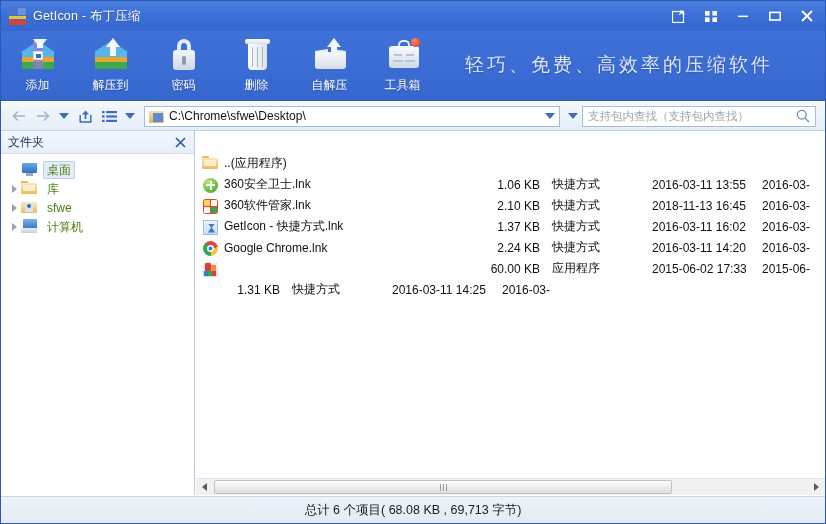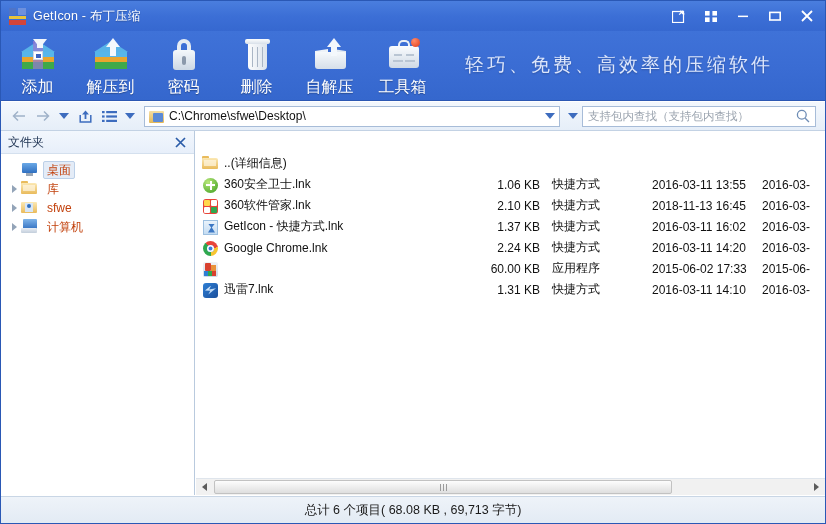--- a/index.html
+++ b/index.html
@@ -31,21 +31,21 @@
   .tb-btn svg{display:block;}
 
   
   .toolbar{position:absolute;left:0;top:30px;width:100%;height:70px;
     background:linear-gradient(to bottom,#3f72d8 0%,#3a6cd3 55%,#3567cd 100%);
     display:flex;align-items:flex-start;box-sizing:border-box;
     border-bottom:1px solid #2c58b3;}
   .tool{width:73px;height:68px;display:flex;flex-direction:column;align-items:center;
     justify-content:flex-start;padding-top:5px;box-sizing:border-box;cursor:default;position:relative;}
   .tool .glyph{width:40px;height:38px;position:relative;}
-  .tool .lbl{color:#fff;font-size:16px;margin-top:3px;white-space:nowrap;
+  .tool .lbl{color:#fff;font-size:12px;margin-top:3px;white-space:nowrap;
     text-shadow:0 1px 1px rgba(0,0,0,.3);}
   .badge-dot{position:absolute;right:3px;top:2px;width:9px;height:9px;border-radius:50%;
     background:radial-gradient(circle at 35% 30%,#ff8b6a,#e03a17);}
   .slogan{flex:1 1 auto;display:flex;align-items:center;justify-content:center;
     height:68px;color:#eaf0ff;font-size:19px;letter-spacing:3px;opacity:.93;
     font-family:"DejaVu Sans",sans-serif;text-shadow:0 1px 2px rgba(0,0,0,.25);
     padding-right:26px;}
 
   
   .ico-pkg{position:absolute;left:3px;top:5px;width:34px;height:28px;}
@@ -116,21 +116,21 @@
     border-right:1px solid #b9cade;box-sizing:border-box;}
   .side-head{height:23px;display:flex;align-items:center;padding:0 7px;box-sizing:border-box;
     background:linear-gradient(to bottom,#f2f7fd,#e7effa);border-bottom:1px solid #d4e0ee;}
   .side-head .t{font-size:12px;color:#1b3050;flex:1 1 auto;}
   .side-x{width:14px;height:14px;display:flex;align-items:center;justify-content:center;cursor:default;}
   .tree{padding:6px 0 0 4px;}
   .tnode{display:flex;align-items:center;height:19px;padding-left:2px;cursor:default;}
   .texp{width:14px;display:flex;align-items:center;justify-content:center;flex:0 0 auto;}
   .tri{width:0;height:0;border-top:4px solid transparent;border-bottom:4px solid transparent;border-left:5px solid #93a4b8;}
   .ticon{width:17px;height:15px;position:relative;margin-right:5px;flex:0 0 auto;}
-  .tlabel{font-size:12px;color:#c2410c;white-space:nowrap;padding:0 4px;line-height:16px;}
+  .tlabel{font-size:12px;color:#4d7c0f;white-space:nowrap;padding:0 4px;line-height:16px;}
   .tnode.sel .tlabel{background:#e4ecf7;border:1px solid #bcd0e8;border-radius:2px;padding:0 3px;}
   .i-monitor i{position:absolute;display:block;}
   .m1{left:1px;top:1px;width:15px;height:10px;background:linear-gradient(to bottom,#6aa8e6,#2f6fc0);border-radius:1px;}
   .m2{left:5px;top:11px;width:7px;height:3px;background:#9aa7b6;}
   .i-folder i{position:absolute;display:block;}
   .f1{left:0;top:2px;width:16px;height:11px;background:linear-gradient(to bottom,#fbe8b4,#e9bb5c);border-radius:1px 2px 1px 1px;}
   .f2{left:0;top:0;width:7px;height:3px;background:#e9bb5c;border-radius:1px 1px 0 0;}
   .f3{left:2px;top:4px;width:12px;height:6px;background:#fff7e2;opacity:.7;}
   .i-user .u1{position:absolute;left:0;top:2px;width:16px;height:11px;background:linear-gradient(to bottom,#fbe8b4,#e9bb5c);border-radius:1px;}
   .i-user .u2{position:absolute;left:4px;top:3px;width:8px;height:9px;background:#d8e6f6;}
@@ -457,21 +457,21 @@
 
     <div class="rows">
 
       <div class="row">
         <div class="cell" style="width:260px">
           <span class="fico ic-folder">
             <i class="f2" style="background:#e9bb5c"></i>
               <i class="f1"></i>
               <i class="f3"></i>
           </span>
-          <span>..(详细信息)</span>
+          <span>..(应用程序)</span>
         </div>
         <div class="cell r" style="width:90px"></div>
         <div class="cell" style="width:100px"></div>
         <div class="cell" style="width:110px"></div>
         <div class="cell" style="flex:1 1 auto"></div>
       </div>
 
       <div class="row">
         <div class="cell" style="width:260px">
           <span class="fico">
@@ -541,29 +541,23 @@
             </span>
           </span>
         </div>
         <div class="cell r" style="width:90px">60.00 KB</div>
         <div class="cell" style="width:100px">应用程序</div>
         <div class="cell" style="width:110px">2015-06-02 17:33</div>
         <div class="cell" style="flex:1 1 auto">2015-06-</div>
       </div>
 
       <div class="row">
-        <div class="cell" style="width:260px">
-          <span class="fico">
-              <i class="ic-xl"></i>
-            </span>
-          <span>迅雷7.lnk</span>
-        </div>
         <div class="cell r" style="width:90px">1.31 KB</div>
         <div class="cell" style="width:100px">快捷方式</div>
-        <div class="cell" style="width:110px">2016-03-11 14:10</div>
+        <div class="cell" style="width:110px">2016-03-11 14:25</div>
         <div class="cell" style="flex:1 1 auto">2016-03-</div>
       </div>
     </div>
 
     <div class="hscroll">
       <div class="hs-arrow">
         <span class="tri-l"></span>
       </div>
       <div class="hs-track">
         <div class="hs-thumb">

